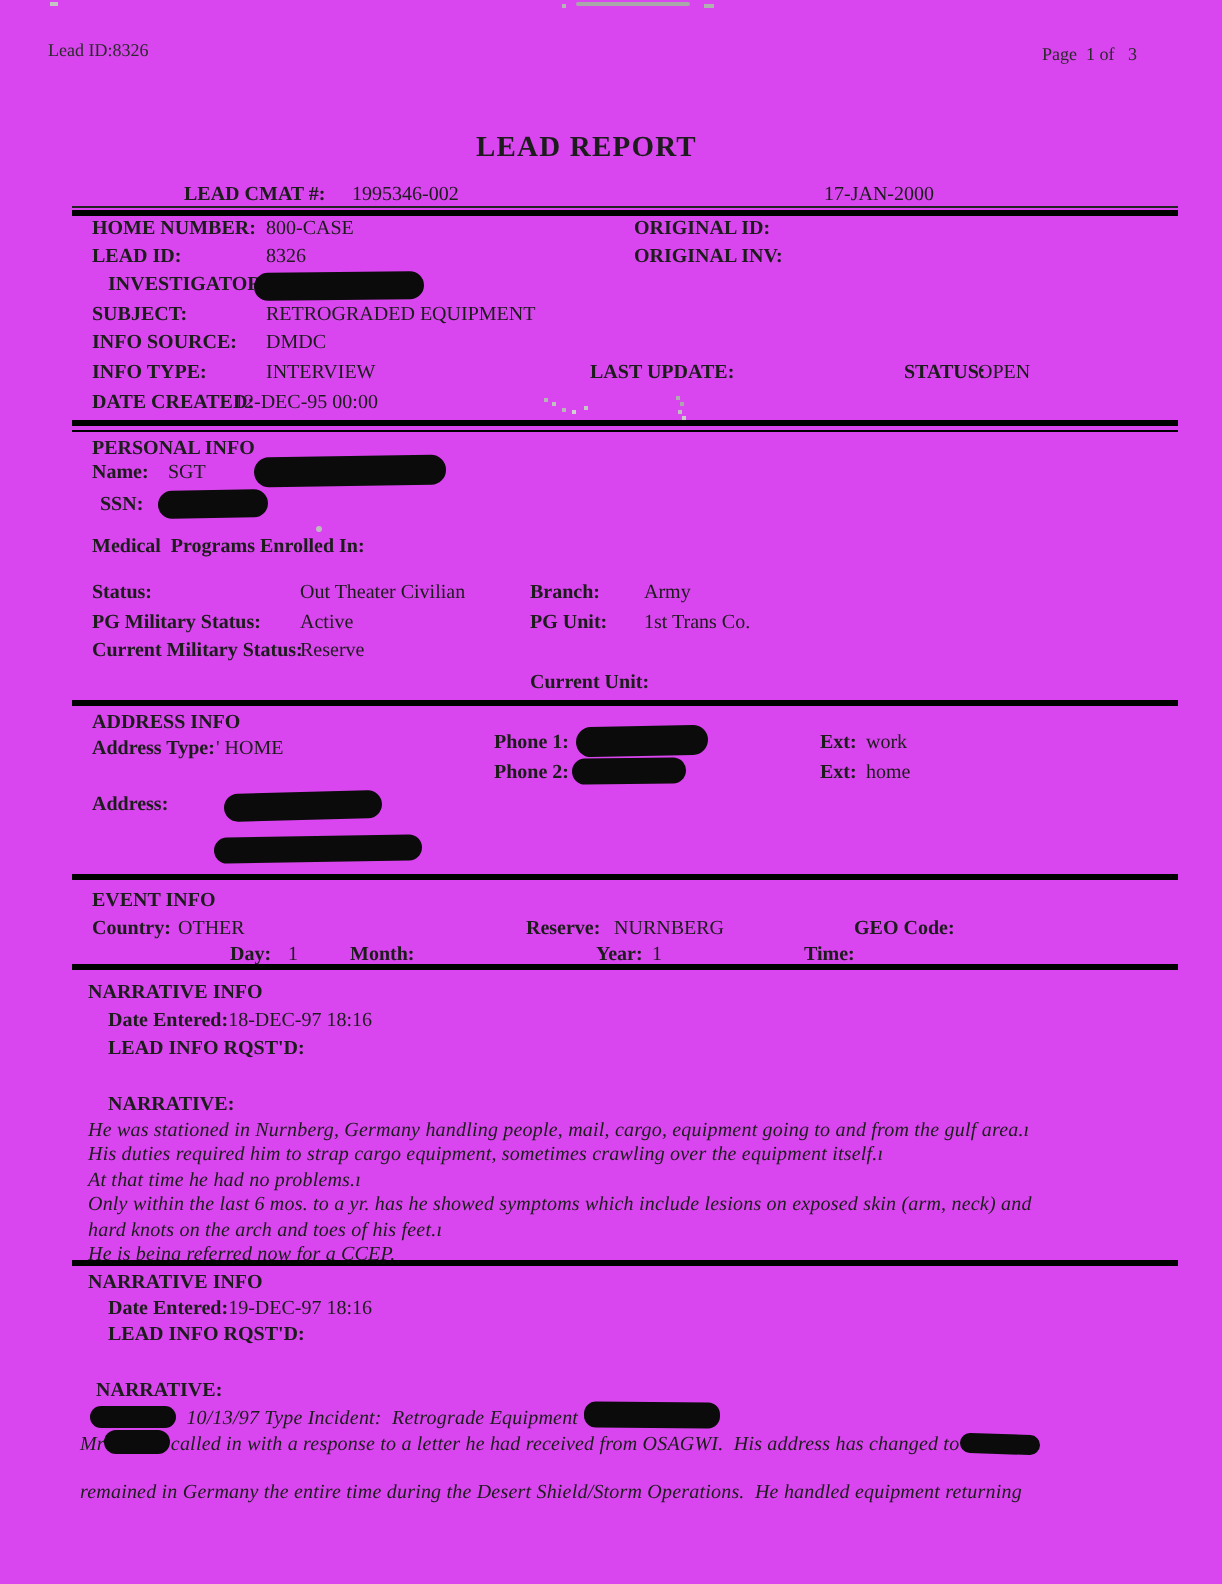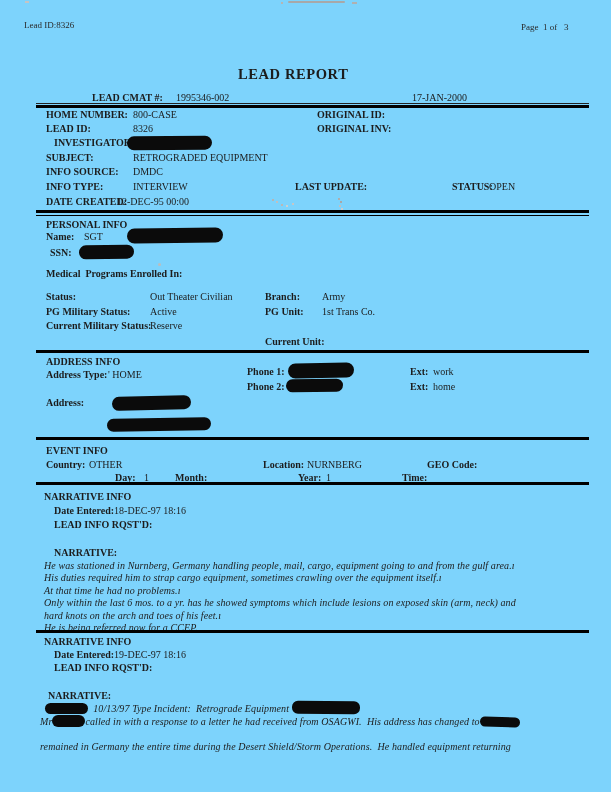--- a/index.html
+++ b/index.html
@@ -1,16 +1,16 @@
 <!DOCTYPE html>
 <html><head>
 <meta charset="utf-8">
 <style>
   html,body{margin:0;padding:0;background:#ffffff;}
-  .page{position:relative;width:611px;height:792px;background:#7dd3fc;overflow:hidden;
+  .page{position:relative;width:611px;height:792px;background:#d946ef;overflow:hidden;
         font-family:"Liberation Serif",serif;color:#1c1c1c;}
   .t{position:absolute;white-space:pre;font-size:10px;line-height:12px;}
   .n{font-size:10px;letter-spacing:0.1px;font-style:italic;}
   .b{font-weight:700;}
   .small{font-size:9px;color:#2a2a2a;}
   .title{position:absolute;font-size:14.5px;font-weight:700;letter-spacing:0.6px;white-space:pre;}
   .rule{position:absolute;left:36px;width:553px;background:#000;}
   .redact{position:absolute;background:#0b0b0b;border-radius:7px;}
   .ri{display:inline-block;background:#0b0b0b;border-radius:6px;vertical-align:-2px;}
   .speck{position:absolute;}
@@ -104,21 +104,21 @@
   <div class="t" style="left:433px;top:381px;">home</div>
   <div class="t b" style="left:46px;top:397px;">Address:</div>
   <div class="redact" style="left:112px;top:396px;width:79px;height:14px;border-radius:7px;transform:rotate(-1.5deg);"></div>
   <div class="redact" style="left:107px;top:418px;width:104px;height:13px;border-radius:7px;transform:rotate(-1deg);"></div>
 
   <div class="rule" style="top:437px;height:2.5px;"></div>
 
   <div class="t b" style="left:46px;top:445px;">EVENT INFO</div>
   <div class="t b" style="left:46px;top:459px;">Country:</div>
   <div class="t" style="left:89px;top:459px;">OTHER</div>
-  <div class="t b" style="left:263px;top:459px;">Location:</div>
+  <div class="t b" style="left:263px;top:459px;">Reserve:</div>
   <div class="t" style="left:307px;top:459px;">NURNBERG</div>
   <div class="t b" style="left:427px;top:459px;">GEO Code:</div>
   <div class="t b" style="left:115px;top:472px;">Day:</div>
   <div class="t" style="left:144px;top:472px;">1</div>
   <div class="t b" style="left:175px;top:472px;">Month:</div>
   <div class="t b" style="left:298px;top:472px;">Year:</div>
   <div class="t" style="left:326px;top:472px;">1</div>
   <div class="t b" style="left:402px;top:472px;">Time:</div>
 
   <div class="rule" style="top:482px;height:2.8px;"></div>

